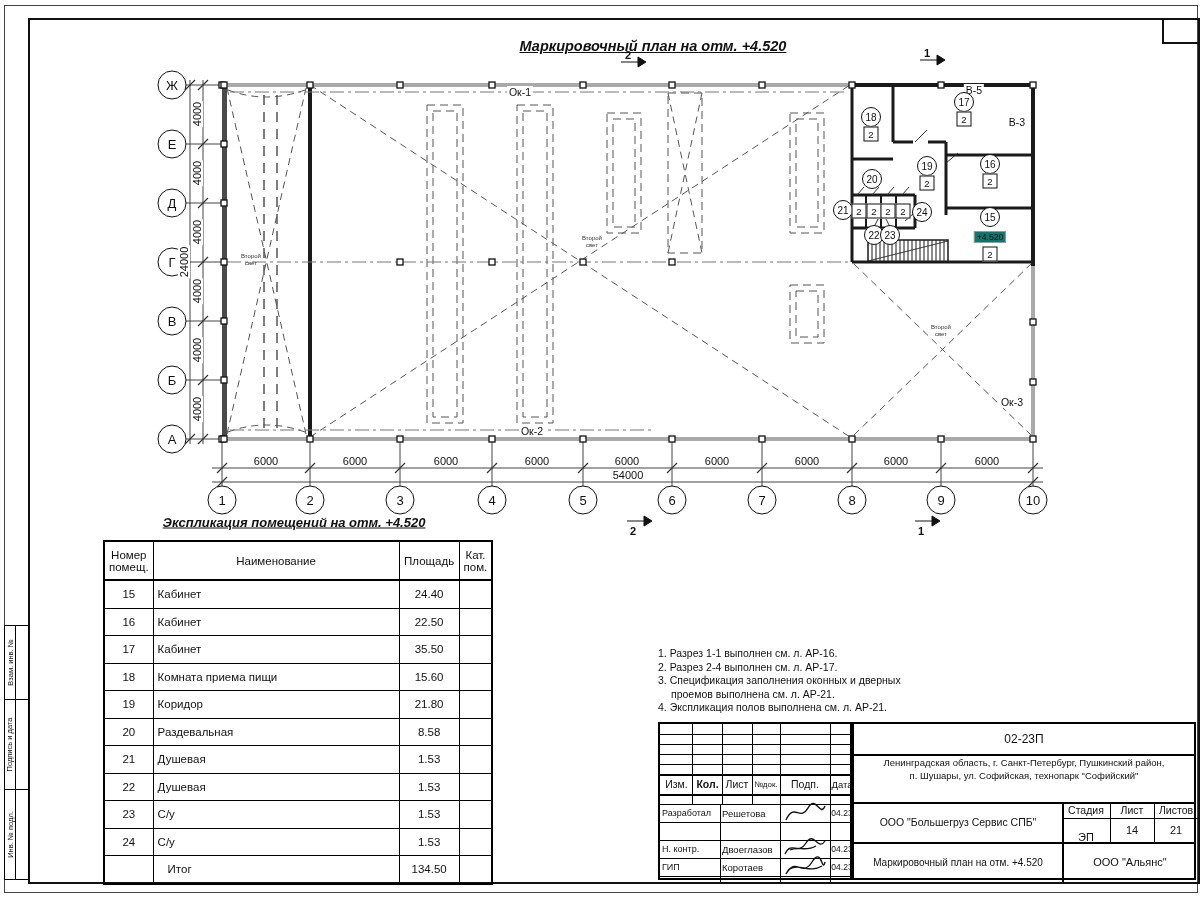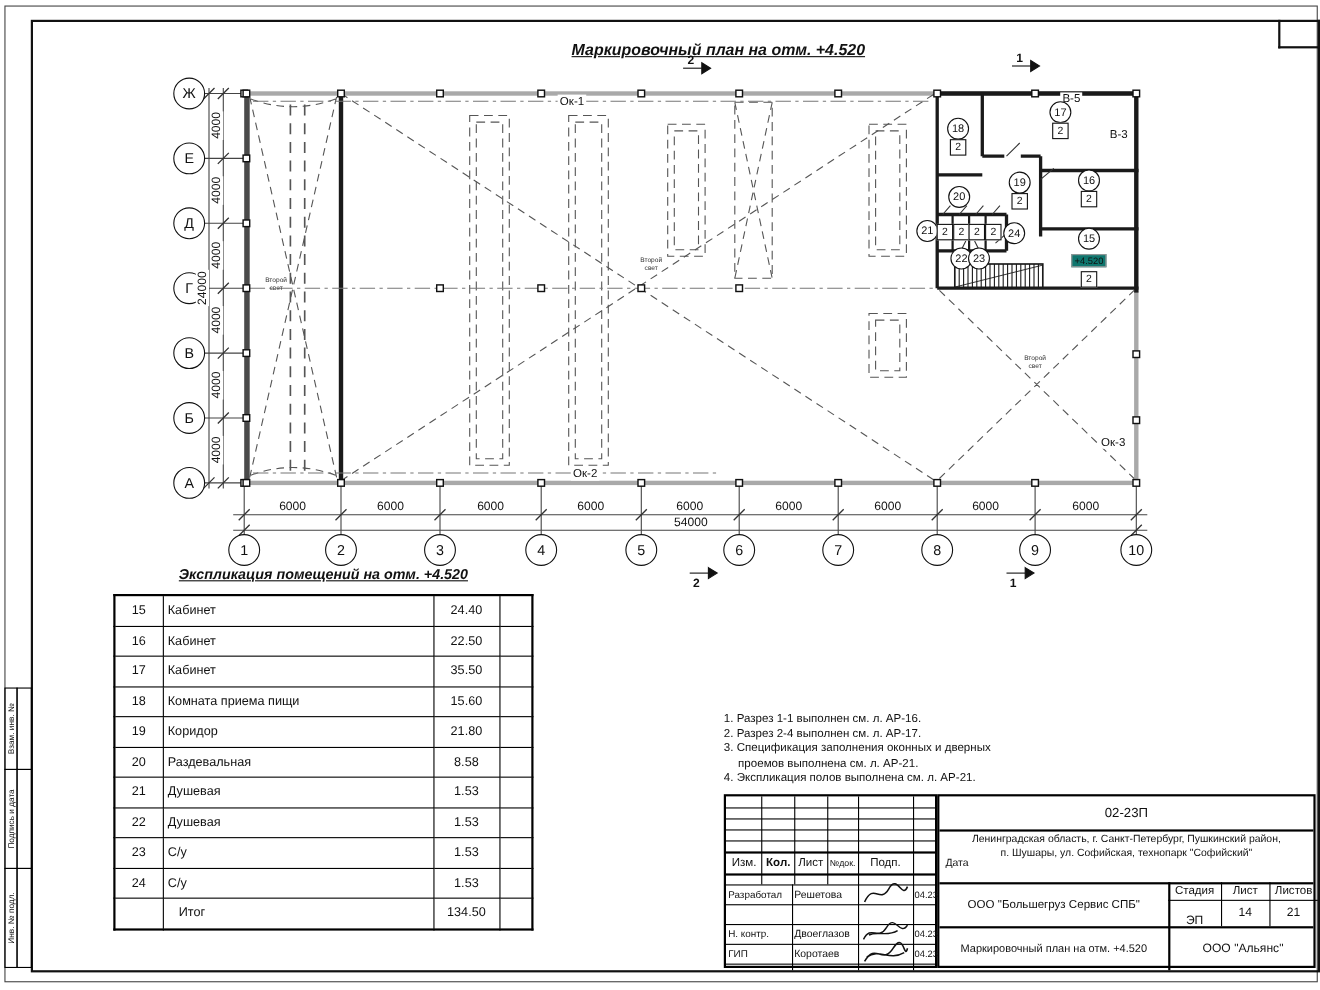--- a/index.html
+++ b/index.html
@@ -273,20 +273,26 @@
 
   <div class="c ttitle" style="left:294px;top:522px;">Экспликация помещений на отм. +4.520</div>
   <table id="expl" style="border:2px solid #000;">
     <colgroup>
         <col style="width:44px">
         <col style="width:246px">
         <col style="width:60px">
         <col style="width:30px">
       </colgroup>
     <tbody>
+        <tr class="hd">
+      <td>Номер помещ.</td>
+      <td>Наименование</td>
+      <td>Площадь</td>
+      <td>Кат. пом.</td>
+    </tr>
     <tr>
           <td class="num">15</td>
           <td>Кабинет</td>
           <td class="ar">24.40</td>
           <td></td>
         </tr>
     <tr>
           <td class="num">16</td>
           <td>Кабинет</td>
           <td class="ar">22.50</td>
@@ -373,21 +379,21 @@
     <div class="abs" style="left:62px;top:0;height:80px;border-left:1px solid #000;"></div>
     <div class="abs" style="left:92px;top:0;height:80px;border-left:1px solid #000;"></div>
     <div class="abs" style="left:120px;top:0;height:158px;border-left:1px solid #000;"></div>
     <div class="abs" style="left:170px;top:0;height:158px;border-left:1px solid #000;"></div>
     <div class="abs" style="left:60px;top:80px;height:78px;border-left:1px solid #000;"></div>
     <div class="tbtext" style="left:0;top:50px;width:33px;height:20px;font-size:10.5px;">Изм.</div>
     <div class="tbtext" style="left:33px;top:50px;width:29px;height:20px;font-size:10.5px;font-weight:bold;">Кол.</div>
     <div class="tbtext" style="left:62px;top:50px;width:30px;height:20px;font-size:10.5px;">Лист</div>
     <div class="tbtext" style="left:92px;top:50px;width:28px;height:20px;font-size:8px;">№док.</div>
     <div class="tbtext" style="left:120px;top:50px;width:50px;height:20px;font-size:10.5px;">Подп.</div>
-    <div class="tbtext" style="left:170px;top:50px;width:24px;height:20px;font-size:9.5px;margin-left:28px;">Дата</div>
+    <div class="tbtext" style="left:170px;top:50px;width:24px;height:20px;font-size:9.5px;">Дата</div>
     <div class="tbtext" style="left:2px;top:80px;width:58px;height:18px;font-size:9px;justify-content:flex-start;">Разработал</div>
     <div class="tbtext" style="left:62px;top:80px;width:56px;height:18px;font-size:9.5px;justify-content:flex-start;">Решетова</div>
     <div class="tbtext" style="left:170px;top:80px;width:24px;height:18px;font-size:8.5px;">04.23</div>
     <div class="tbtext" style="left:2px;top:116px;width:58px;height:18px;font-size:9px;justify-content:flex-start;">Н. контр.</div>
     <div class="tbtext" style="left:62px;top:116px;width:56px;height:18px;font-size:9.5px;justify-content:flex-start;">Двоеглазов</div>
     <div class="tbtext" style="left:170px;top:116px;width:24px;height:18px;font-size:8.5px;">04.23</div>
     <div class="tbtext" style="left:2px;top:134px;width:58px;height:18px;font-size:9px;justify-content:flex-start;">ГИП</div>
     <div class="tbtext" style="left:62px;top:134px;width:56px;height:18px;font-size:9.5px;justify-content:flex-start;">Коротаев</div>
     <div class="tbtext" style="left:170px;top:134px;width:24px;height:18px;font-size:8.5px;">04.23</div>
     <svg class="abs" style="left:122px;top:76px;" width="46" height="26" viewBox="0 0 46 26">

